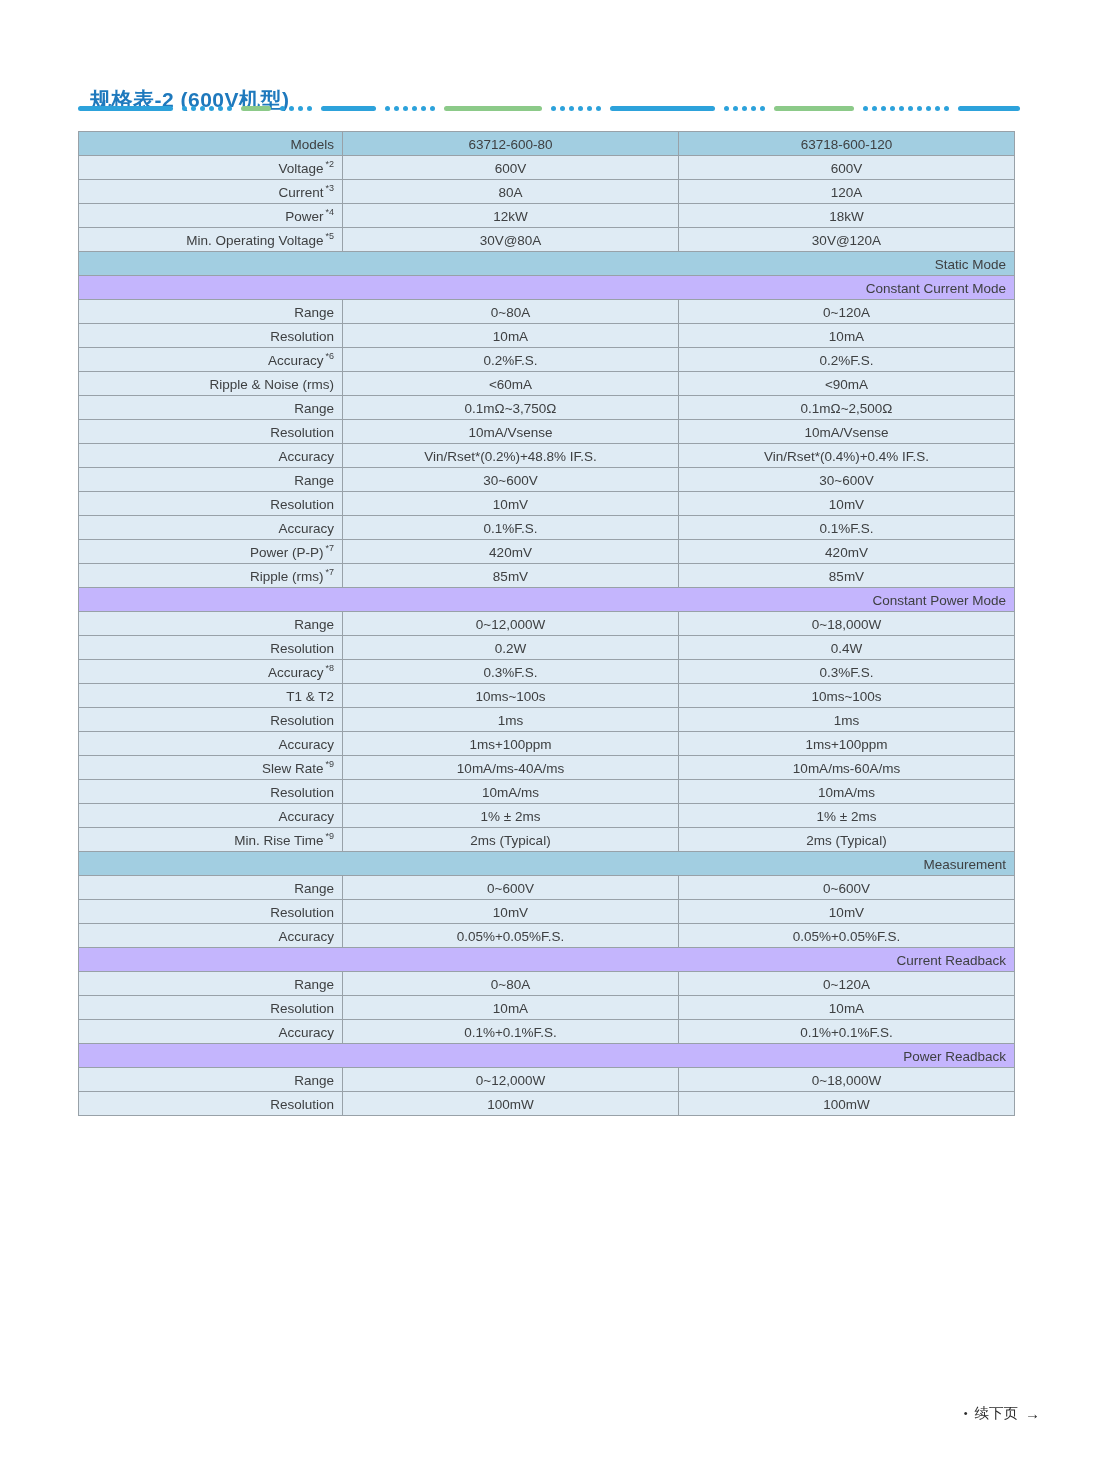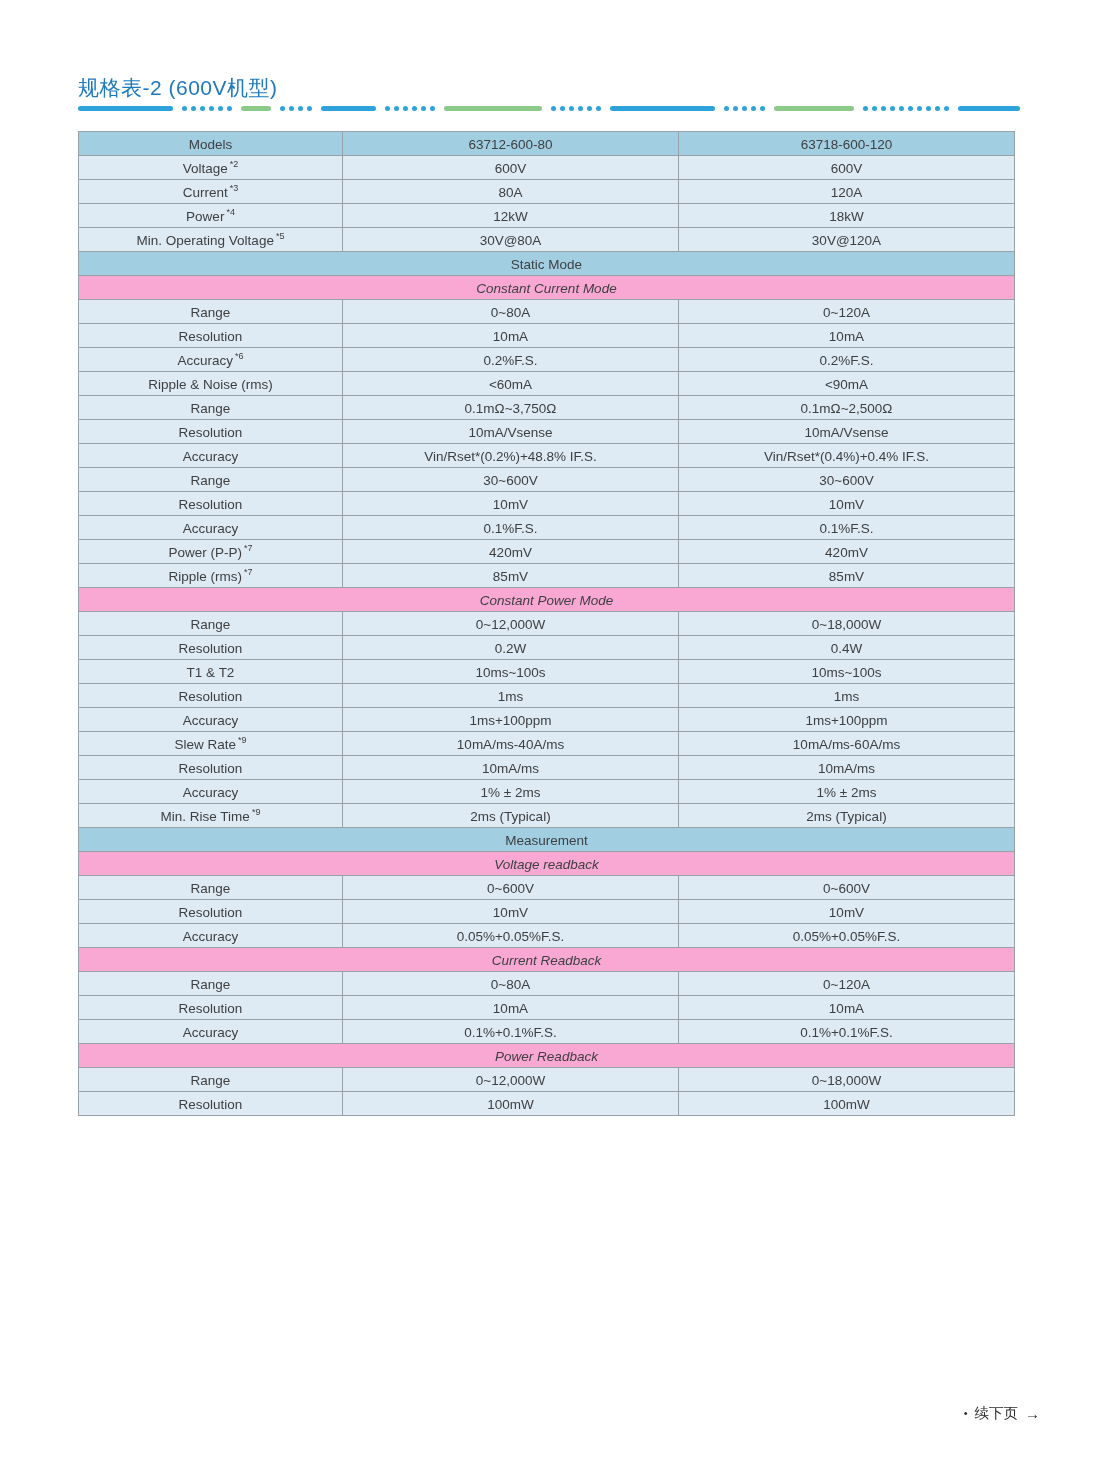--- a/index.html
+++ b/index.html
@@ -4,45 +4,45 @@
 <style>
   html,body { margin:0; padding:0; background:#ffffff; }
   body {
     width:1102px; height:1470px; position:relative; overflow:hidden;
     font-family:"Liberation Sans", sans-serif; color:#3e4042;
     -webkit-font-smoothing:antialiased;
   }
   .page { position:absolute; inset:0; background:#ffffff; }
 
   .title {
-    position:absolute; left:78px; top:74px; margin:0;
-    font-size:21px; font-weight:400; letter-spacing:0.5px;
+    position:absolute; left:78px; top:74px; margin:12px;
+    font-size:21px; font-weight:700; letter-spacing:0.5px;
   }
 
   .deco-line {
     position:absolute; left:78px; top:105px; width:948px; height:6px;
     display:flex; align-items:center;
   }
   .deco-bar { height:5px; border-radius:3px; margin-right:9px; flex:0 0 auto; }
   .deco-dots { display:flex; gap:4px; margin-right:9px; flex:0 0 auto; }
   .deco-dot { width:5px; height:5px; border-radius:50%; flex:0 0 auto; }
 
   table.spec {
     position:absolute; left:78px; top:131px; width:936px;
     border-collapse:collapse; table-layout:fixed;
     font-size:13.5px; color:#3e4042;
   }
   table.spec td {
     border:1px solid #98a1a8; height:22px; padding:1px 8px 0 8px;
     overflow:hidden; white-space:nowrap;
   }
   tr.row-header td, tr.row-section1 td { background:#a2cee1; }
-  tr.row-section2 td { background:#f9a8d4;font-style:italic; }
+  tr.row-section2 td { background:#c4b5fd; }
   tr.row-data td { background:#dfebf4; }
-  td.label-cell { text-align:center; }
+  td.label-cell { text-align:right; }
   td.value-cell { text-align:center; }
   td.label-cell sup { font-size:9px; margin-left:2px; line-height:0; }
 
   .footer {
     position:absolute; right:62px; top:1404px;
     display:flex; align-items:center; gap:7px;
     font-size:14.5px; color:#2b2b2b;
   }
   .footer .bullet { font-size:11px; line-height:1; }
   .footer .arrow { font-size:15px; font-weight:bold; }
@@ -218,20 +218,25 @@
           <td class="label-cell"><span>Range</span></td>
           <td class="value-cell">0~12,000W</td>
           <td class="value-cell">0~18,000W</td>
         </tr>
         <tr class="row-data">
           <td class="label-cell"><span>Resolution</span></td>
           <td class="value-cell">0.2W</td>
           <td class="value-cell">0.4W</td>
         </tr>
         <tr class="row-data">
+          <td class="label-cell"><span>Accuracy</span><sup>*8</sup></td>
+          <td class="value-cell">0.3%F.S.</td>
+          <td class="value-cell">0.3%F.S.</td>
+        </tr>
+        <tr class="row-data">
           <td class="label-cell"><span>T1 &amp; T2</span></td>
           <td class="value-cell">10ms~100s</td>
           <td class="value-cell">10ms~100s</td>
         </tr>
         <tr class="row-data">
           <td class="label-cell"><span>Resolution</span></td>
           <td class="value-cell">1ms</td>
           <td class="value-cell">1ms</td>
         </tr>
         <tr class="row-data">
@@ -254,23 +259,20 @@
           <td class="value-cell">1% ± 2ms</td>
           <td class="value-cell">1% ± 2ms</td>
         </tr>
         <tr class="row-data">
           <td class="label-cell"><span>Min. Rise Time</span><sup>*9</sup></td>
           <td class="value-cell">2ms (Typical)</td>
           <td class="value-cell">2ms (Typical)</td>
         </tr>
         <tr class="row-section1">
           <td colspan="3" class="label-cell">Measurement</td>
-        </tr>
-        <tr class="row-section2">
-          <td colspan="3" class="label-cell">Voltage readback</td>
         </tr>
         <tr class="row-data">
           <td class="label-cell"><span>Range</span></td>
           <td class="value-cell">0~600V</td>
           <td class="value-cell">0~600V</td>
         </tr>
         <tr class="row-data">
           <td class="label-cell"><span>Resolution</span></td>
           <td class="value-cell">10mV</td>
           <td class="value-cell">10mV</td>

